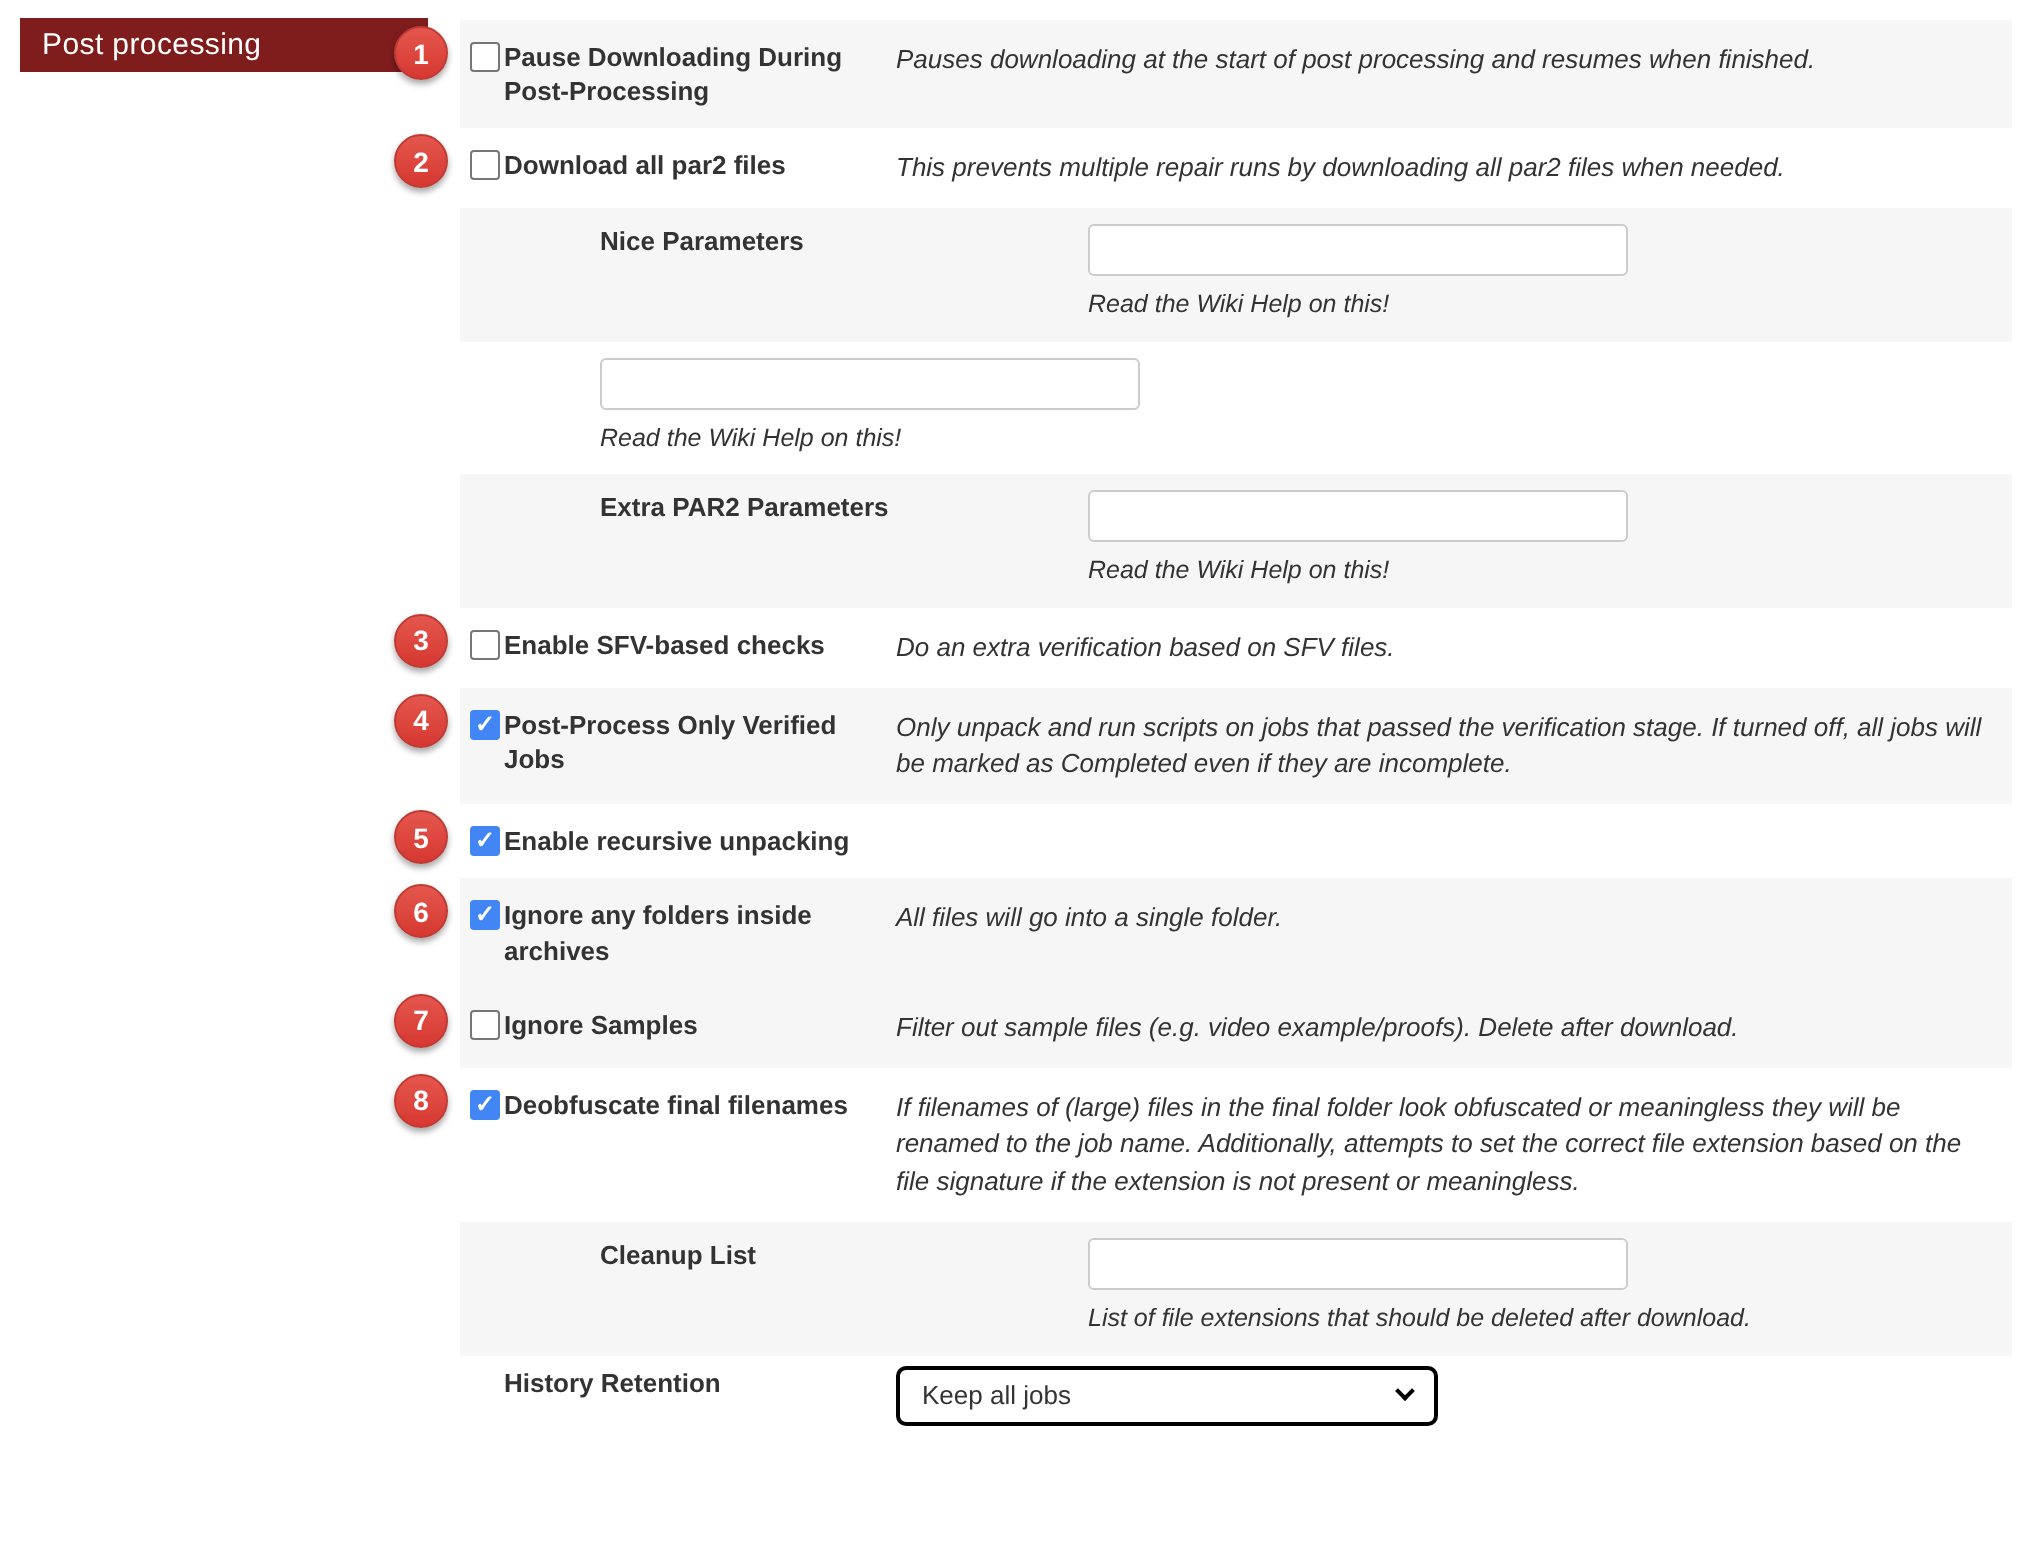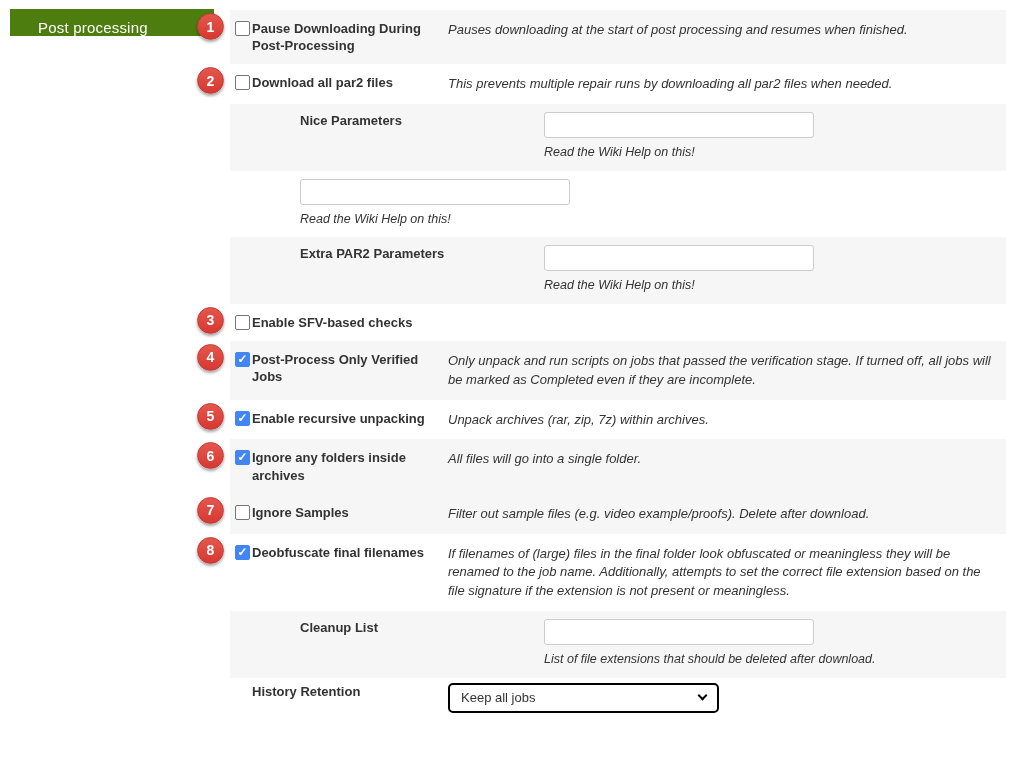--- a/index.html
+++ b/index.html
@@ -3,22 +3,22 @@
 <meta charset="utf-8">
 <style>
   * { box-sizing: border-box; }
   html, body { margin: 0; padding: 0; background: #ffffff; }
   body { font-family: "Liberation Sans", sans-serif; color: #333; }
 
   .page { position: relative; width: 1016px; height: 773px; background: #fff; overflow: hidden; }
 
   .header-bar {
     position: absolute; left: 10px; top: 9px; width: 204px; height: 27px;
-    background: #4d7c0f; color: #fff; display: flex; align-items: flex-end;
-    padding-left: 28px; font-size: 15px; letter-spacing: .2px;
+    background: #7f1d1d; color: #fff; display: flex; align-items: center;
+    padding-left: 11px; font-size: 15px; letter-spacing: .2px;
   }
 
   .form { position: absolute; left: 230px; top: 10px; width: 776px; }
 
   .row { position: relative; display: grid; grid-template-columns: 22px 196px 1fr; align-items: start; }
   .row-gray { background: #F6F6F6; }
   .row-white { background: #FFFFFF; }
   .kind-checkbox { padding: 10px 0 10px 0; min-height: 36px; }
   .kind-text { padding: 8px 0 9px 0; gap: 48px; }
   .kind-select { padding: 5px 0 5px 0; }
@@ -148,20 +148,24 @@
     </div>
   </div>
         <div class="row row-white kind-checkbox">
     <span class="badge">3</span>
     <div class="col-check">
       <span class="checkbox"></span>
     </div>
     <div class="col-label">
       <span class="label">Enable SFV-based checks</span>
     </div>
+    <div class="col-right">
+      <div class="desc">Do an extra verification based on SFV files.</div>
+
+    </div>
   </div>
         <div class="row row-gray kind-checkbox">
     <span class="badge">4</span>
     <div class="col-check">
       <span class="checkbox checked"></span>
     </div>
     <div class="col-label">
       <span class="label">Post-Process Only Verified Jobs</span>
     </div>
     <div class="col-right">
@@ -169,24 +173,20 @@
 
     </div>
   </div>
         <div class="row row-white kind-checkbox">
     <span class="badge">5</span>
     <div class="col-check">
       <span class="checkbox checked"></span>
     </div>
     <div class="col-label">
       <span class="label">Enable recursive unpacking</span>
-    </div>
-    <div class="col-right">
-      <div class="desc">Unpack archives (rar, zip, 7z) within archives.</div>
-
     </div>
   </div>
         <div class="row row-gray kind-checkbox">
     <span class="badge">6</span>
     <div class="col-check">
       <span class="checkbox checked"></span>
     </div>
     <div class="col-label">
       <span class="label">Ignore any folders inside archives</span>
     </div>

